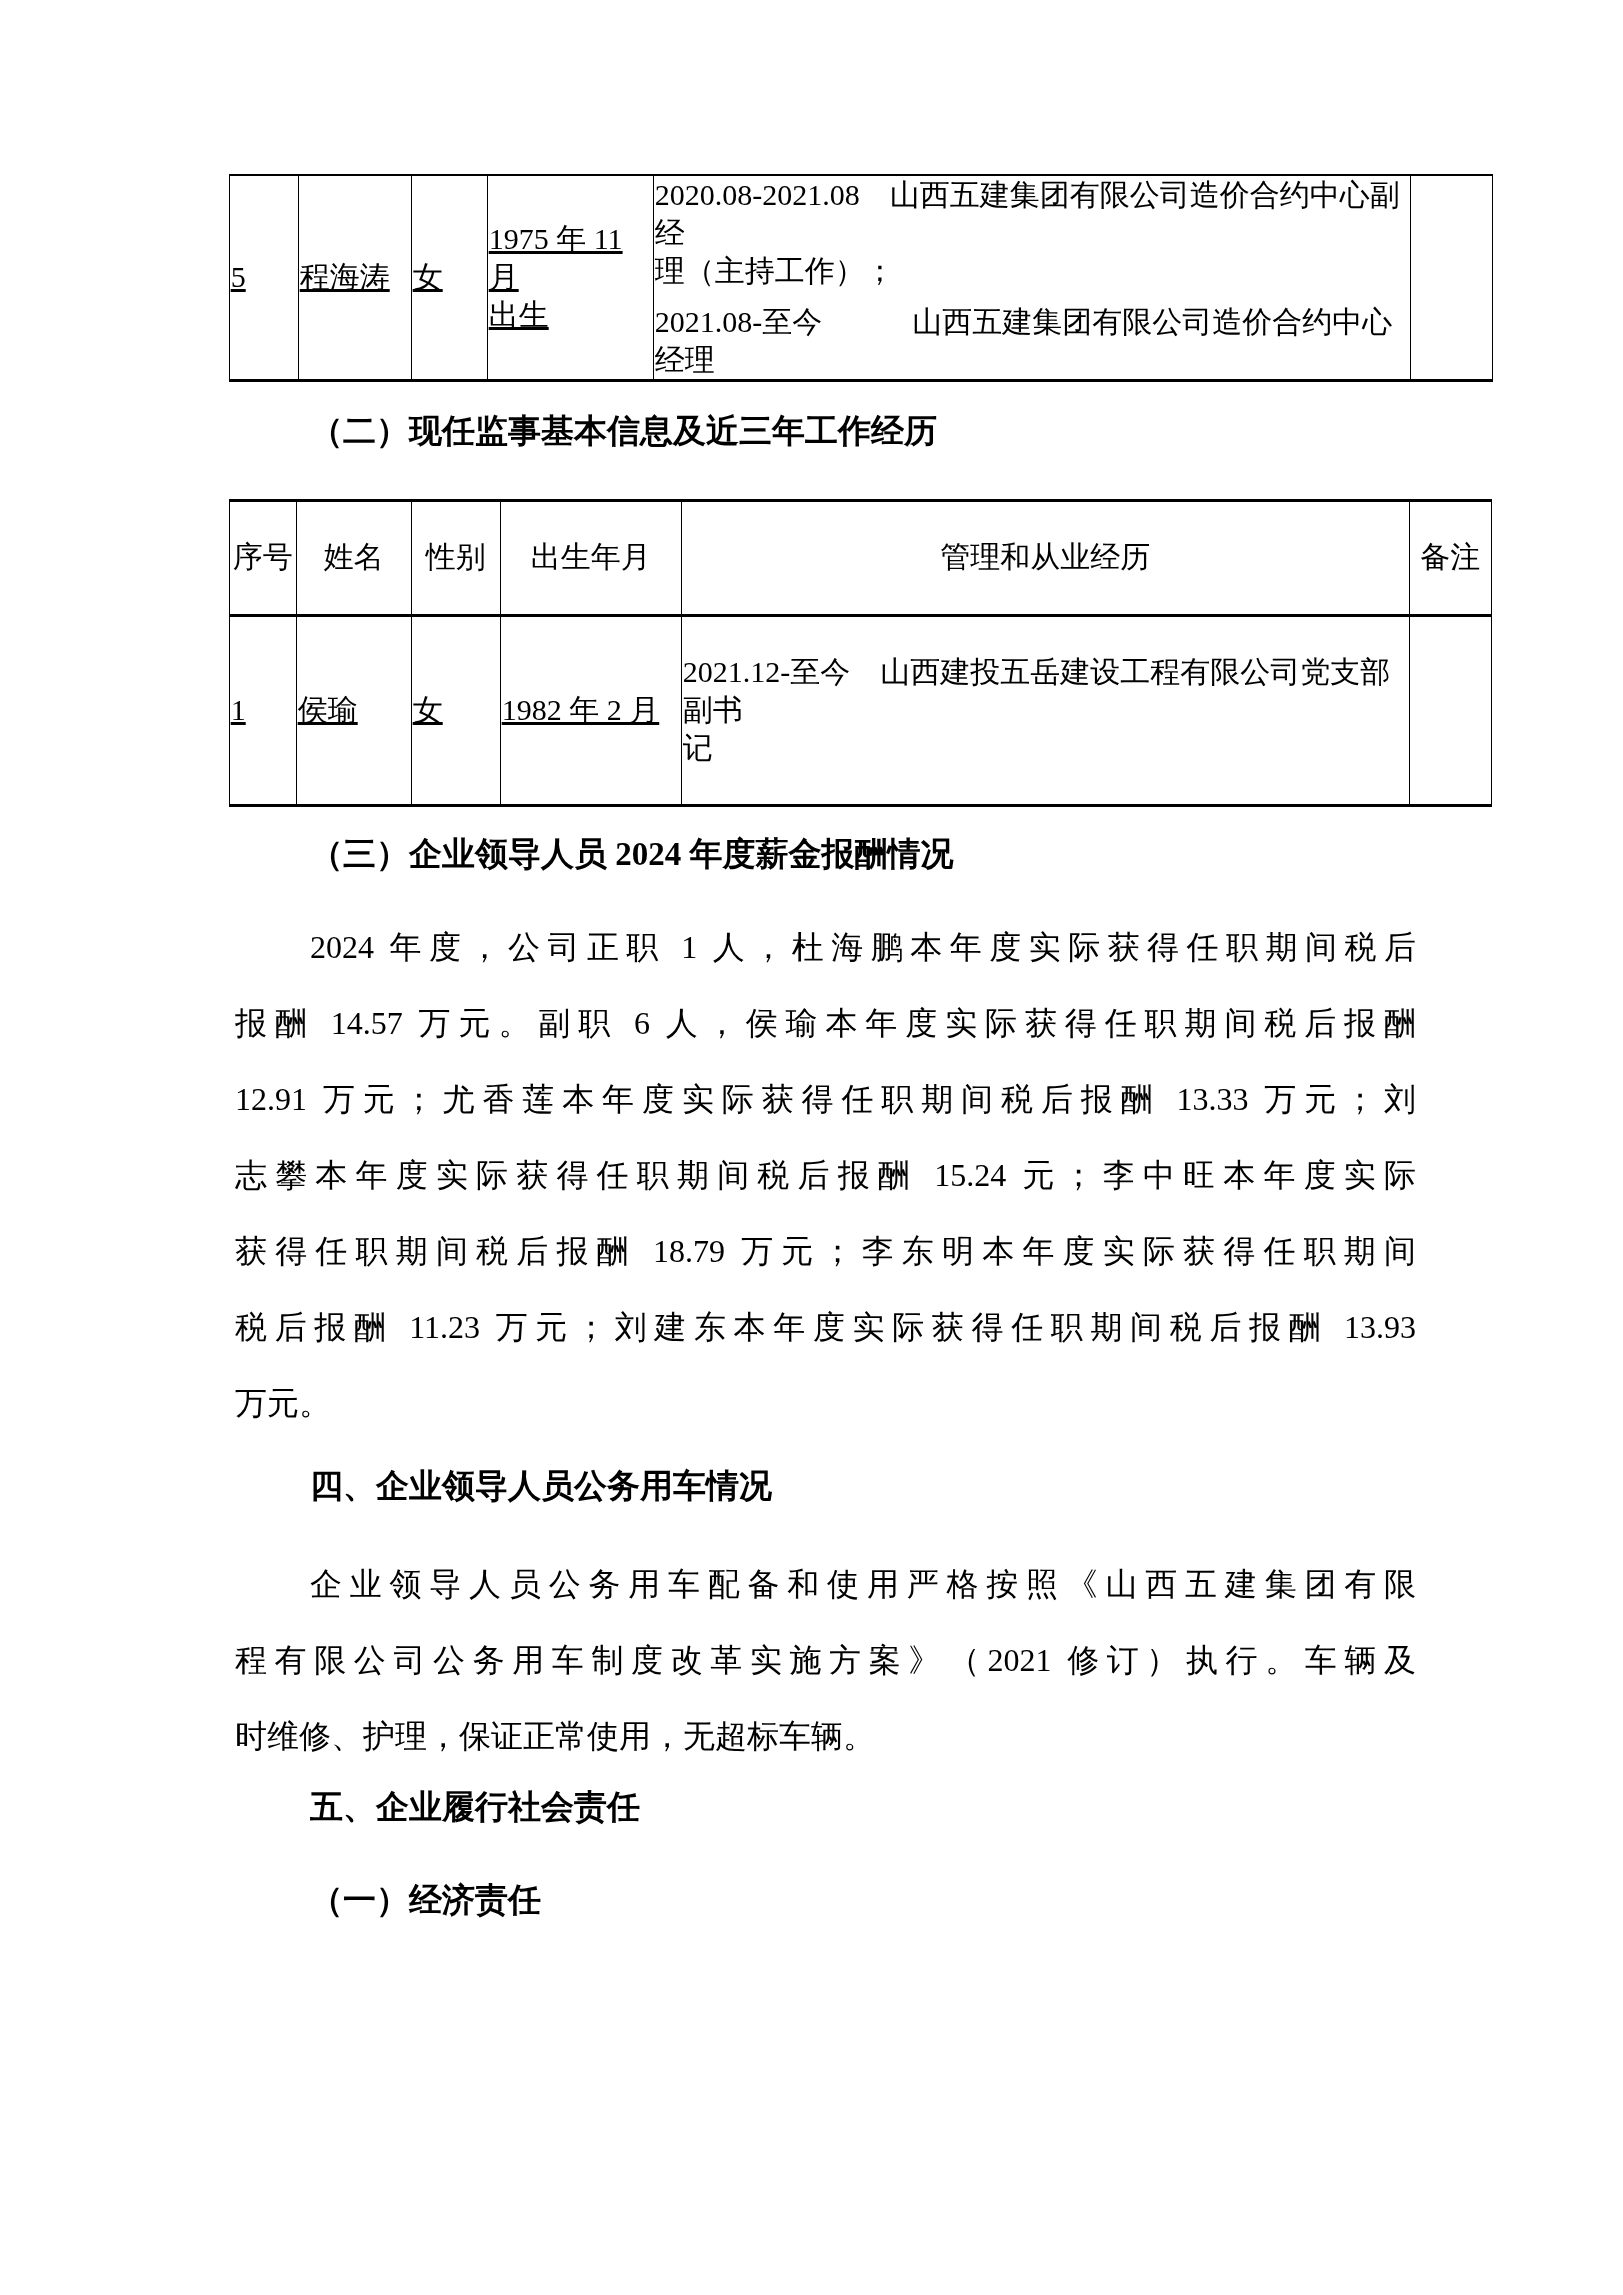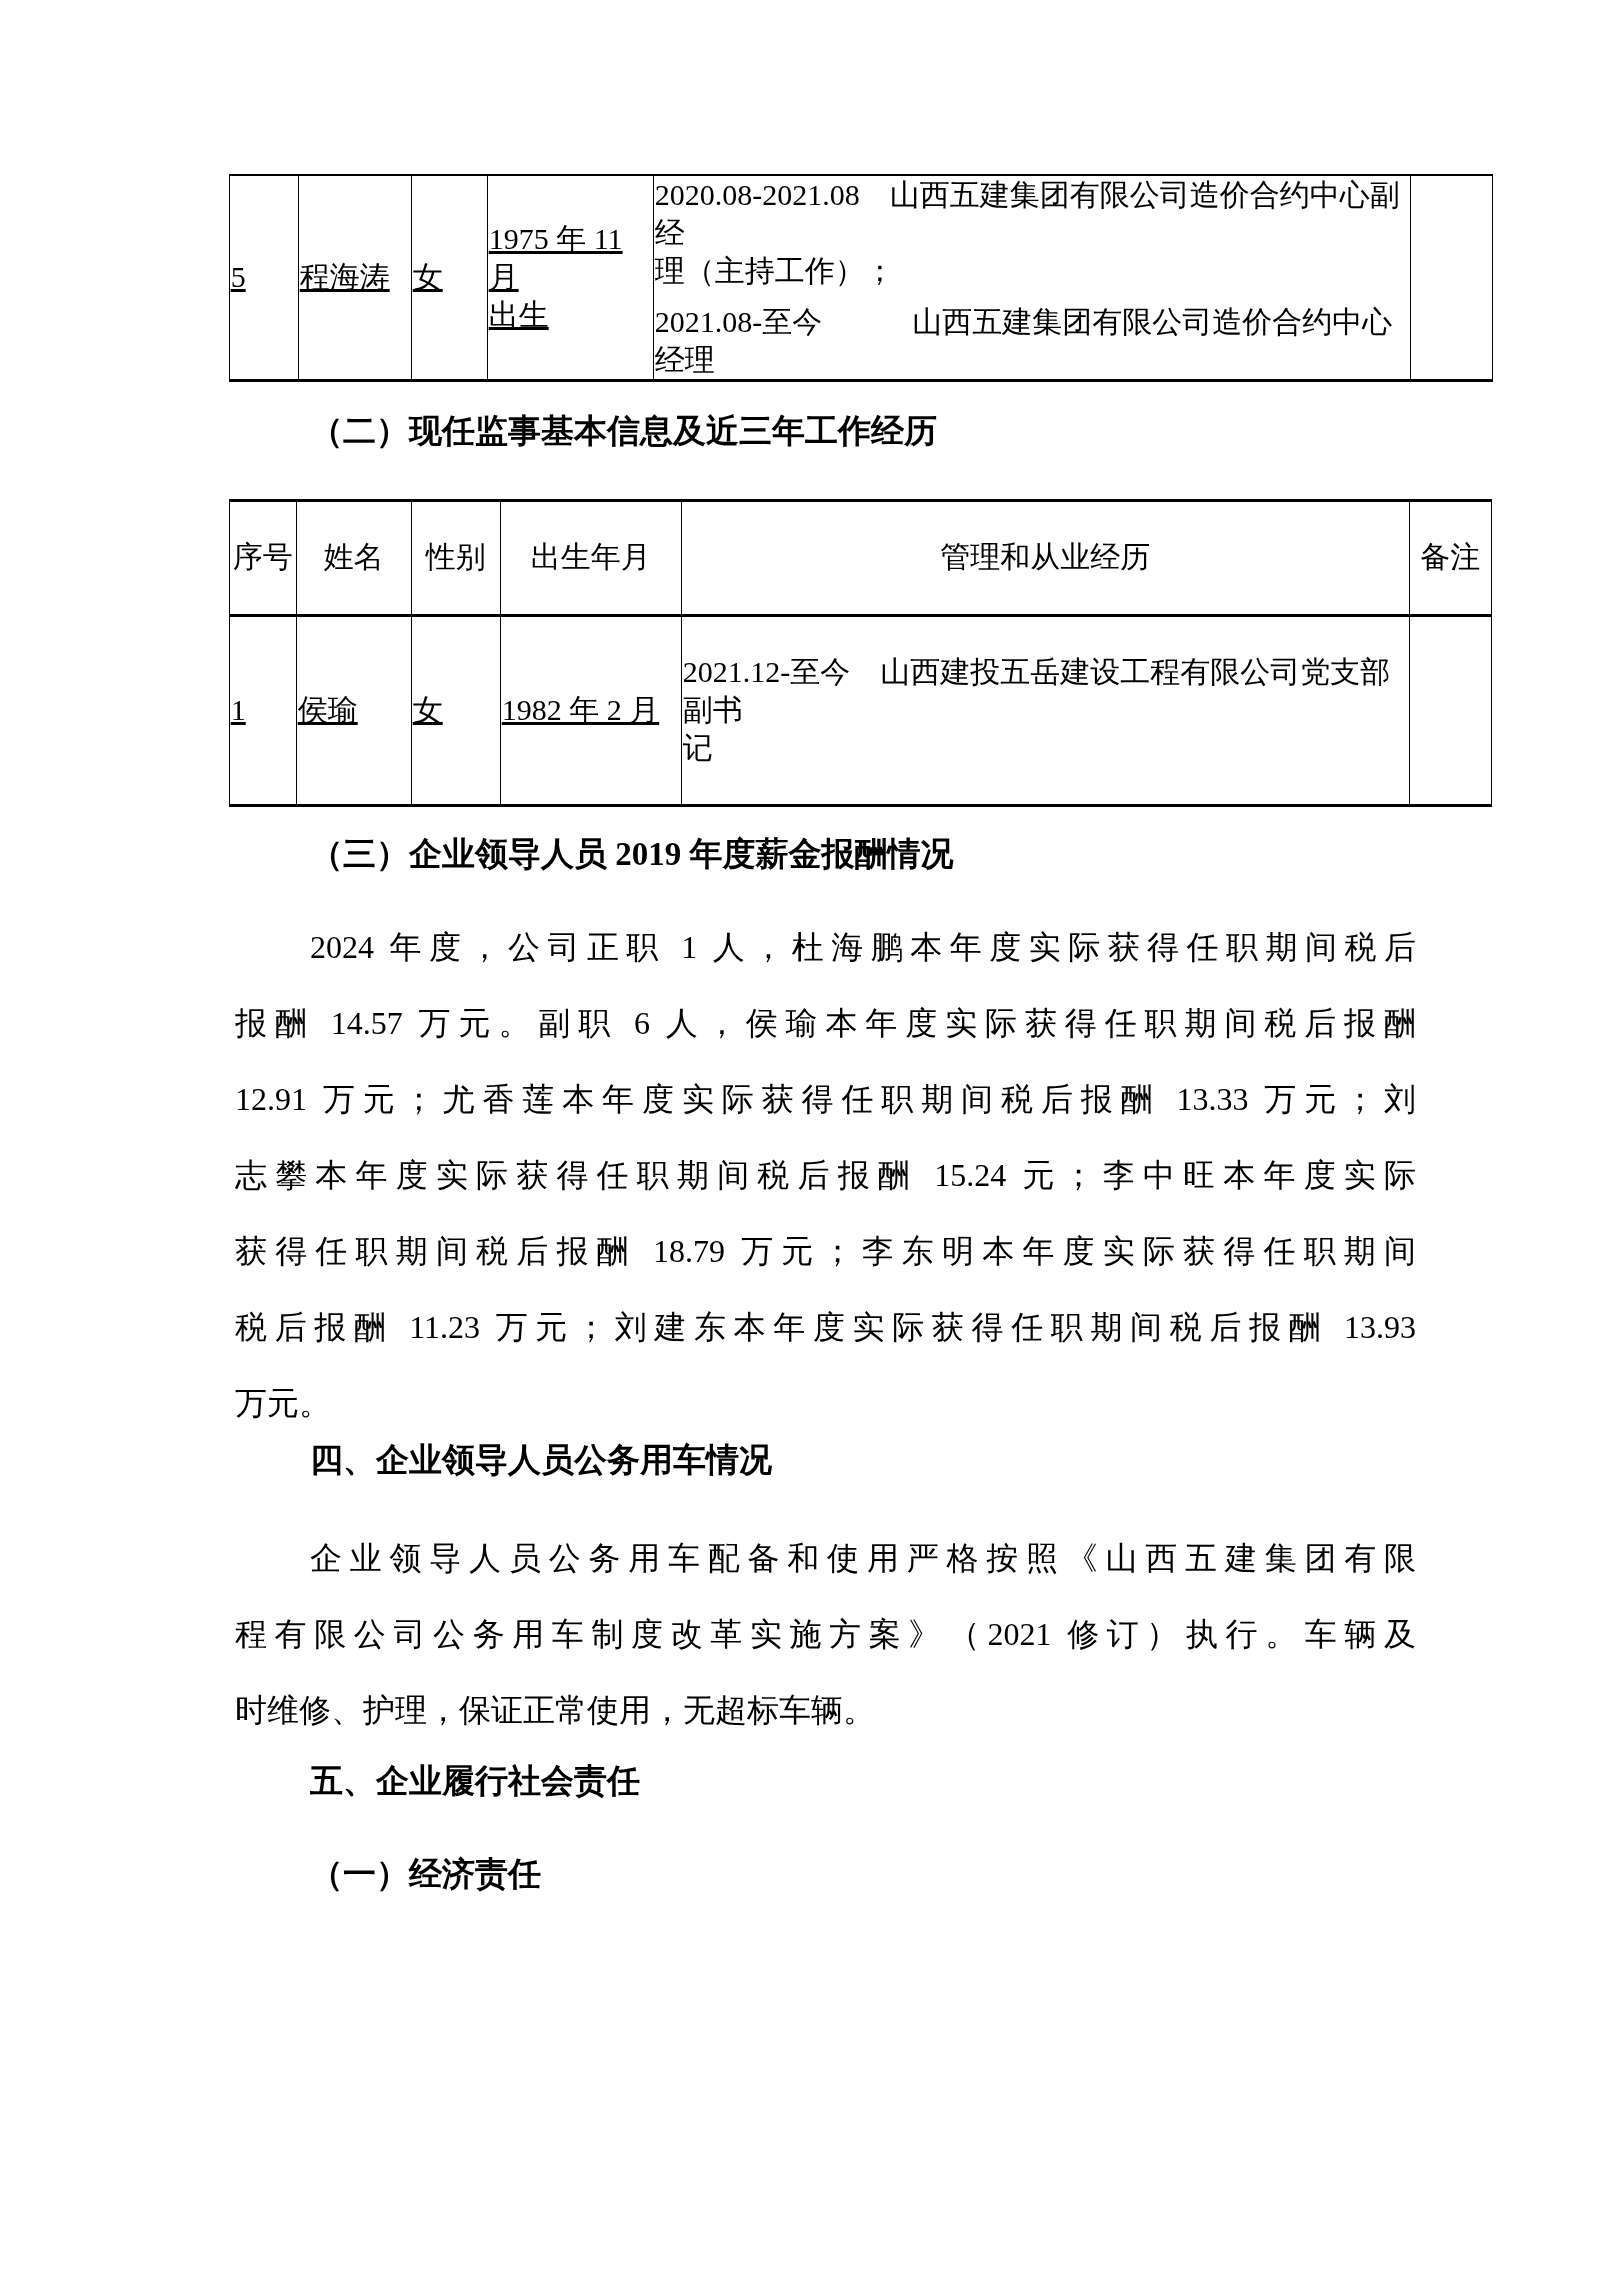--- a/index.html
+++ b/index.html
@@ -44,21 +44,21 @@
   
   .h {
     font-weight:bold;
     font-size:33px;
     line-height:38px;
     padding-left:75px;
     width:1181px;
   }
   .h2m { margin-top:30px; }
   .h3m { margin-top:28.5px; }
-  .h4m { }
+  .h4m { margin-top:26px; }
   .h5m { margin-top:14px; }
   .h6m { margin-top:55px; }
   
   .para { width:1181px; font-size:32px; }
   .p1m { margin-top:36px; }
   .p2m { margin-top:41px; }
   .ln {
     height:76px;
     line-height:76px;
     text-align:justify;
@@ -124,21 +124,21 @@
       <td class="cellc">侯瑜</td>
       <td class="cellc">女</td>
       <td class="cellc">1982 年 2 月</td>
       <td class="exp pre">2021.12-至今　山西建投五岳建设工程有限公司党支部副书
 记</td>
       <td class="cellc"></td>
     </tr>
   </tbody>
     </table>
 
-  <div class="h h3m">（三）企业领导人员 2019 年度薪金报酬情况</div>
+  <div class="h h3m">（三）企业领导人员 2024 年度薪金报酬情况</div>
 
   <div class="para p1m">
     <div class="ln first">2024 年度，公司正职 1 人，杜海鹏本年度实际获得任职期间税后</div>
     <div class="ln">报酬 14.57 万元。副职 6 人，侯瑜本年度实际获得任职期间税后报酬</div>
     <div class="ln">12.91 万元；尤香莲本年度实际获得任职期间税后报酬 13.33 万元；刘</div>
     <div class="ln">志攀本年度实际获得任职期间税后报酬 15.24 元；李中旺本年度实际</div>
     <div class="ln">获得任职期间税后报酬 18.79 万元；李东明本年度实际获得任职期间</div>
     <div class="ln">税后报酬 11.23 万元；刘建东本年度实际获得任职期间税后报酬 13.93</div>
     <div class="ln last">万元。</div>
   </div>

